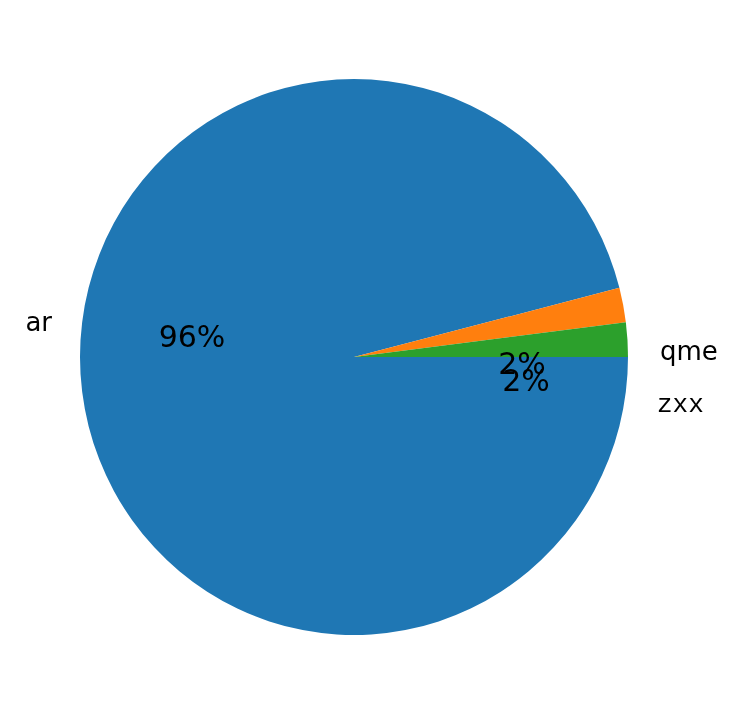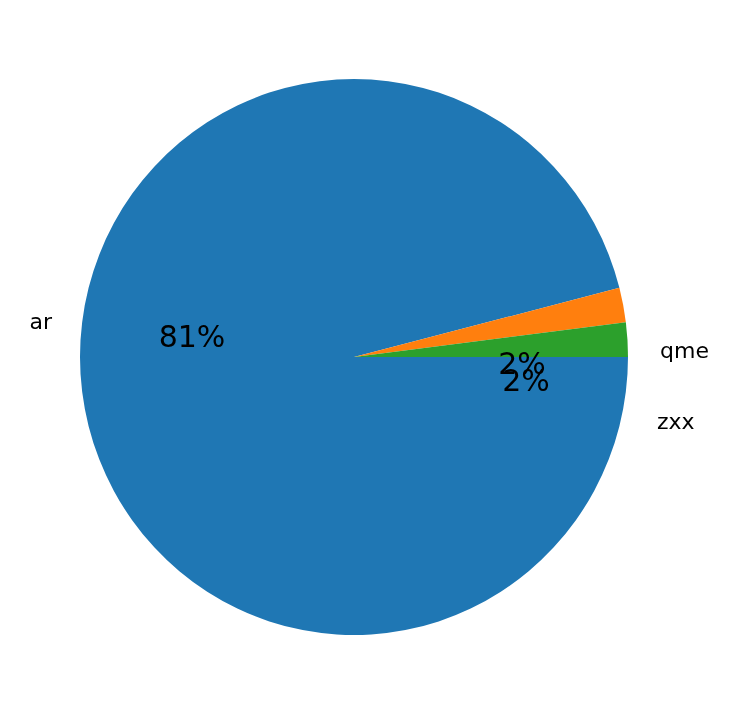--- a/index.html
+++ b/index.html
@@ -31,21 +31,21 @@
     font-family: "DejaVu Sans", sans-serif;
     font-size: 30px;
     color: #000000;
     white-space: nowrap;
     line-height: 1;
     transform: translate(-50%, -50%);
   }
   .cat-label {
     position: absolute;
     font-family: "DejaVu Sans", sans-serif;
-    font-size: 22px;
+    font-size: 26px;
     color: #000000;
     white-space: nowrap;
     line-height: 1;
     transform: translate(-50%, -50%);
   }
   .cat-label.anchor-right {
     transform: translate(0, -50%);
   }
   .cat-label.anchor-left {
     transform: translate(-100%, -50%);
@@ -57,25 +57,25 @@
 <div id="figure">
 
   <svg id="pie-svg" viewBox="0 0 748 713" preserveAspectRatio="none" aria-hidden="true">
     <g id="wedge-group">
         <path d="M 354 357 L 628.00 357.00 A 274 278 0 1 1 619.39 287.86 Z" fill="#1f77b4" stroke="none"></path>
         <path d="M 354 357 L 619.39 287.86 A 274 278 0 0 1 625.84 322.16 Z" fill="#ff7f0e" stroke="none"></path>
         <path d="M 354 357 L 625.84 322.16 A 274 278 0 0 1 628.00 357.00 Z" fill="#2ca02c" stroke="none"></path>
       </g>
   </svg>
 
-  <div class="pct-label" style="left:192px; top:337px;">81%</div>
+  <div class="pct-label" style="left:192px; top:337px;">96%</div>
 
   <div class="pct-label" style="left:522px; top:364px;">2%</div>
 
   <div class="pct-label" style="left:526px; top:381px;">2%</div>
 
   <div class="cat-label anchor-left" style="left:52px; top:322px;">ar</div>
 
   <div class="cat-label anchor-right" style="left:660px; top:351px;">qme</div>
 
-  <div class="cat-label anchor-right" style="left:657px; top:422px;">zxx</div>
+  <div class="cat-label anchor-right" style="left:657px; top:405px;font-family:Liberation Mono, monospace;">zxx</div>
 
 </div>
 
 </body></html>

